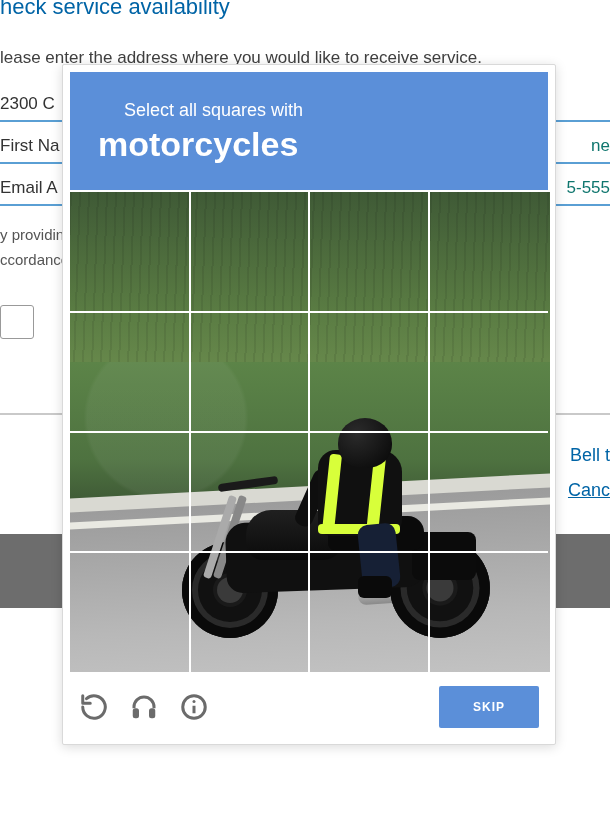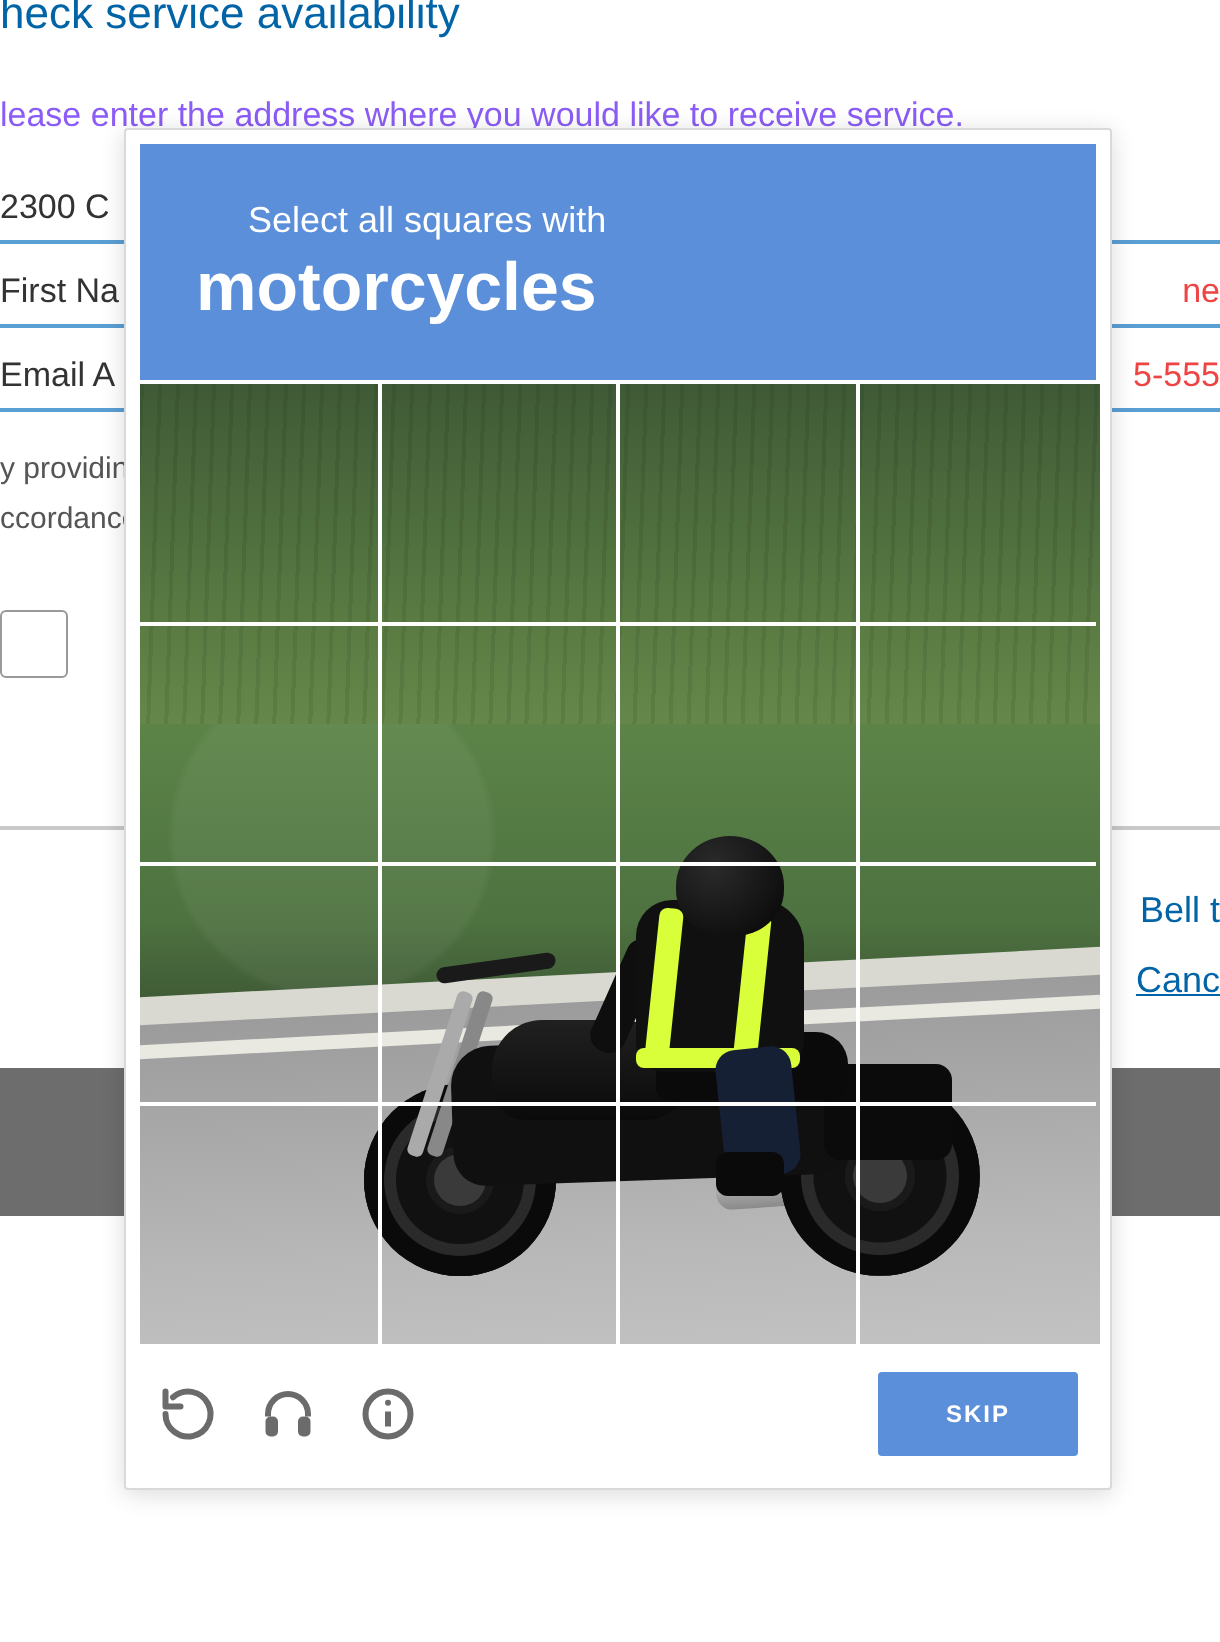--- a/index.html
+++ b/index.html
@@ -3,23 +3,23 @@
 <meta charset="utf-8">
 <style>
   * { box-sizing: border-box; margin: 0; padding: 0; }
   html, body { width: 610px; height: 821px; overflow: hidden; font-family: Arial, Helvetica, sans-serif; background: #fff; }
 
   .page { position: relative; width: 610px; height: 608px; }
 
   .bg { position: absolute; inset: 0; padding: 0 0 0 0; }
   .bg-inner { padding: 0; }
   .hdr { color: #0064a6; font-size: 22px; padding: 0 0 10px 0; margin-top: -6px; }
-  .lead { color: #8b5cf6; font-size: 17px; padding: 18px 0 16px 0; }
+  .lead { color: #404040; font-size: 17px; padding: 18px 0 16px 0; }
   .field { border-bottom: 2px solid #5a9fd4; padding: 10px 0 6px 0; margin-bottom: 4px; display:flex; justify-content:space-between; font-size:17px; color:#333; }
-  .field span:last-child { color:#ef4444; }
+  .field span:last-child { color:#0f766e; }
   .hint { color:#555; font-size:15px; line-height:1.5; padding: 14px 0 0 0; }
   .chkwrap { margin-top: 34px; display:flex; align-items:center; }
   .chk { width:34px; height:34px; border:1.5px solid #999; border-radius:3px; background:#fff; display:inline-block; }
   .divider { border-top: 2px solid #c9c9c9; margin-top: 74px; }
   .links { text-align:right; padding-top: 30px; font-size:18px;}
   .links a { color:#0064a6; text-decoration:none; display:block; margin-bottom:14px;}
   .links a.underline { text-decoration: underline; border-bottom:none;}
   .footer-bar { position:absolute; left:0; right:0; bottom:0; height:74px; background:#6d6d6d; }
 
   

